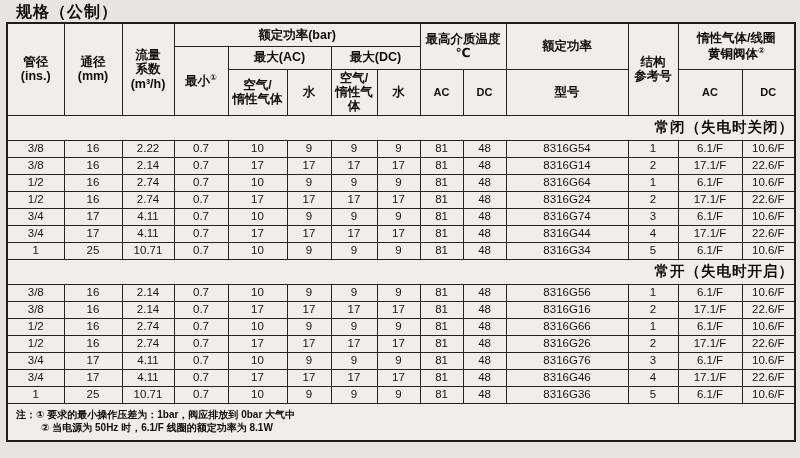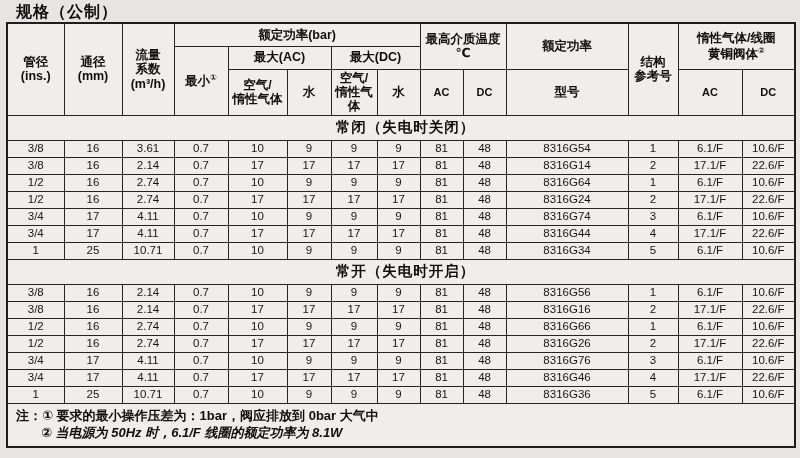--- a/index.html
+++ b/index.html
@@ -41,46 +41,46 @@
     padding: 1px 0;
     color: #0e0e0e;
   }
   .spec-table thead tr.hrow1 { height: 23px; }
   .spec-table thead tr.hrow2 { height: 23px; }
   .spec-table thead tr.hrow3 { height: 42px; }
   .spec-table thead th.latin { font-size: 11px; }
   .spec-table thead th sup { font-size: 8px; vertical-align: super; }
   .spec-table tbody tr.section-row { height: 25px; }
   .spec-table tbody tr.section-row td {
-    text-align: center;
+    text-align: right;
     font-weight: bold;
     font-size: 14.5px;
     padding-left: 9px;
     letter-spacing: 1px;
     color: #0d0d0d;
     margin-top: 8px;
   }
   .spec-table tbody tr.data-row { height: 17px; }
   .spec-table tbody tr.data-row td {
     font-size: 11.5px;
     line-height: 1;
     padding: 0 1px;
     color: #141414;
   }
   .spec-table tfoot td {
     text-align: left;
-    font-size: 13px;
+    font-size: 10px;
     font-weight: bold;
     padding: 3px 6px 4px 8px;
     line-height: 1.35;
     color: #0e0e0e;
     height: 38px;
     margin-left: 8px;
   }
-  .note-line2 { padding-left: 25px; font-style: italic; }
+  .note-line2 { padding-left: 25px; }
 </style>
 </head>
 <body>
 
 <div class="page-title">规格（公制）</div>
 
 <table class="spec-table">
   <colgroup>
     <col style="width:57px">
       <col style="width:58px">
@@ -133,21 +133,21 @@
       <th class="latin">DC</th>
     </tr>
   </thead>
   <tbody>
       <tr class="section-row">
         <td colspan="14">常闭（失电时关闭）</td>
       </tr>
       <tr class="data-row">
         <td>3/8</td>
         <td>16</td>
-        <td>3.61</td>
+        <td>2.22</td>
         <td>0.7</td>
         <td>10</td>
         <td>9</td>
         <td>9</td>
         <td>9</td>
         <td>81</td>
         <td>48</td>
         <td>8316G54</td>
         <td>1</td>
         <td>6.1/F</td>

